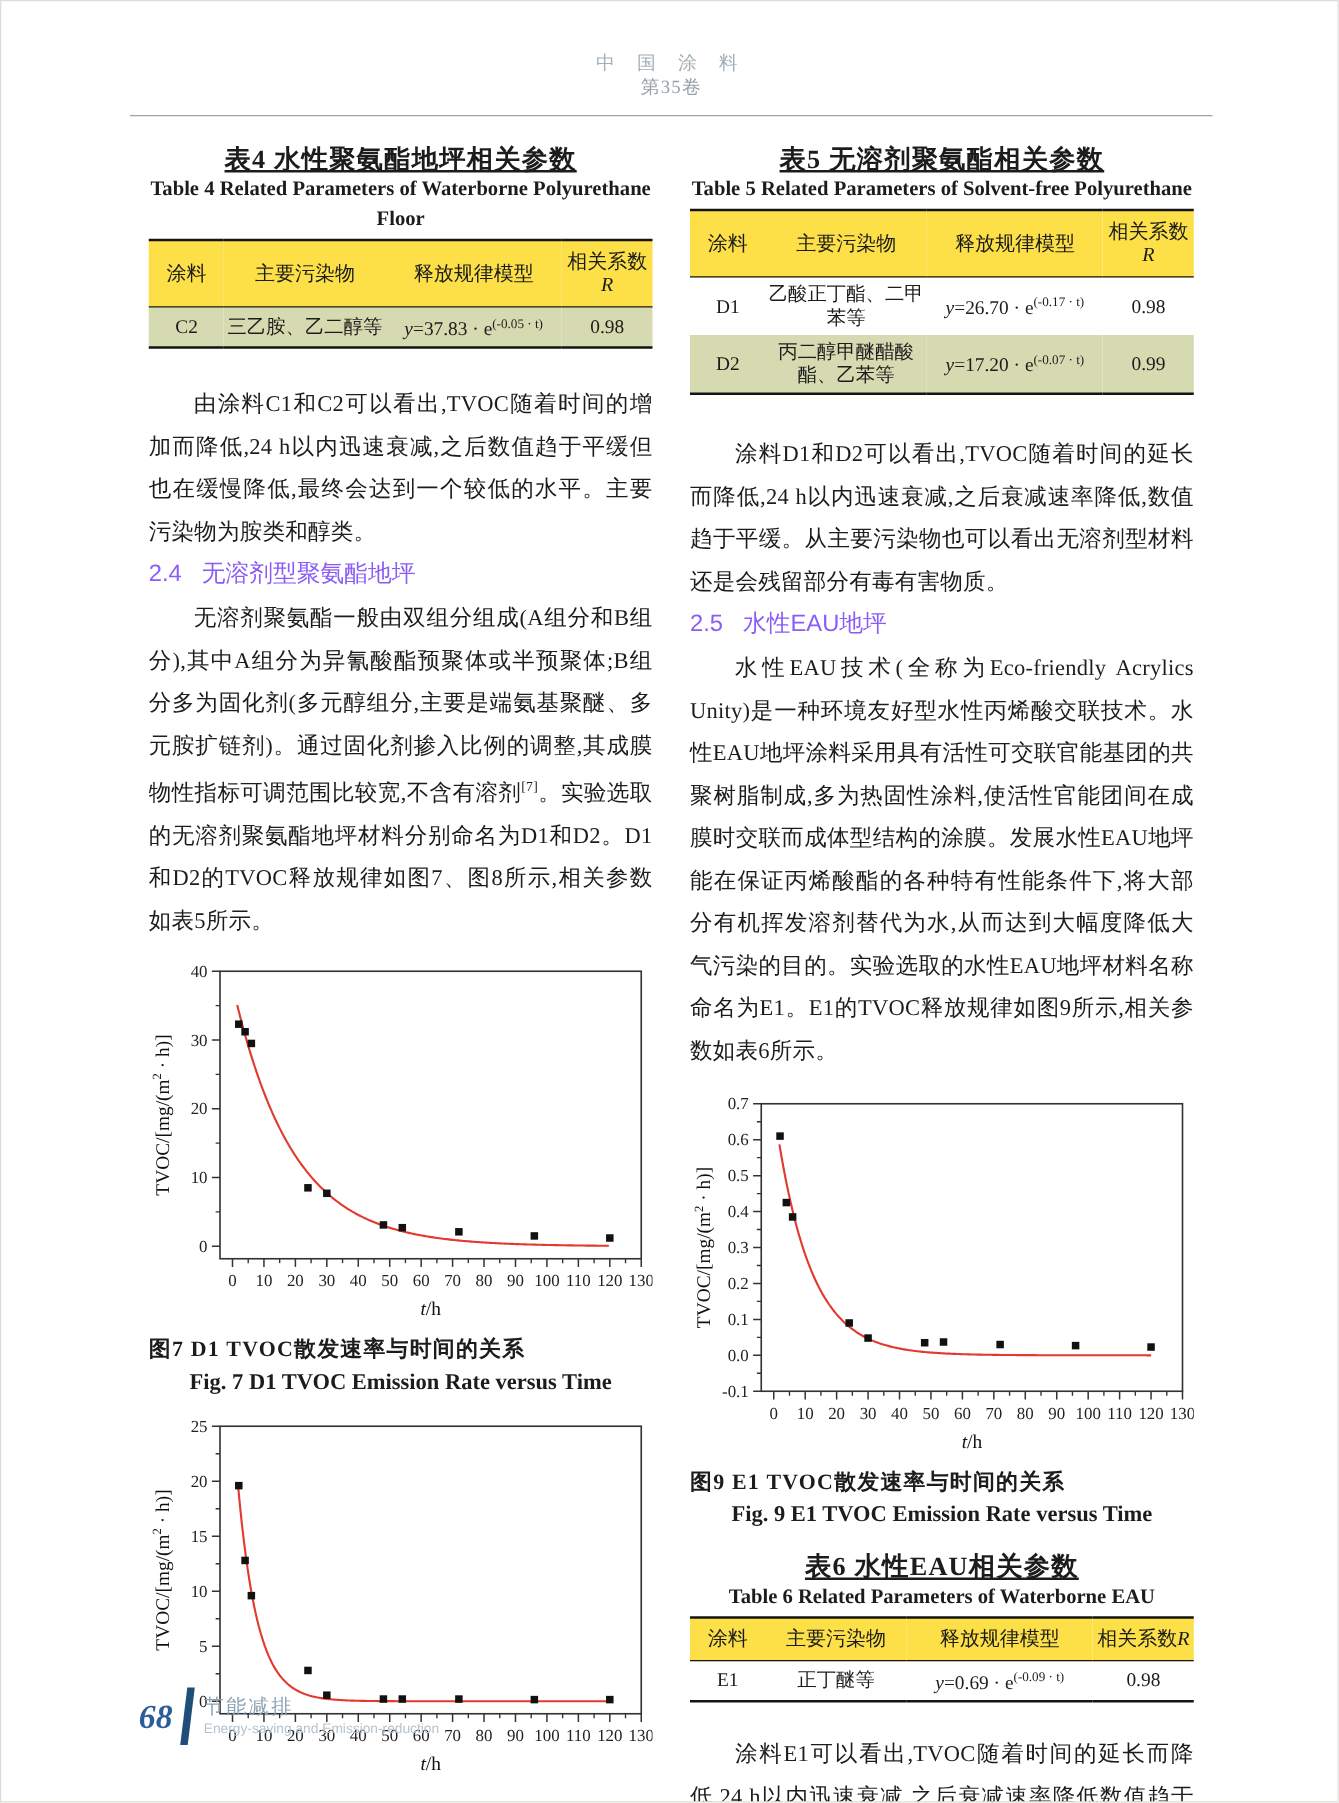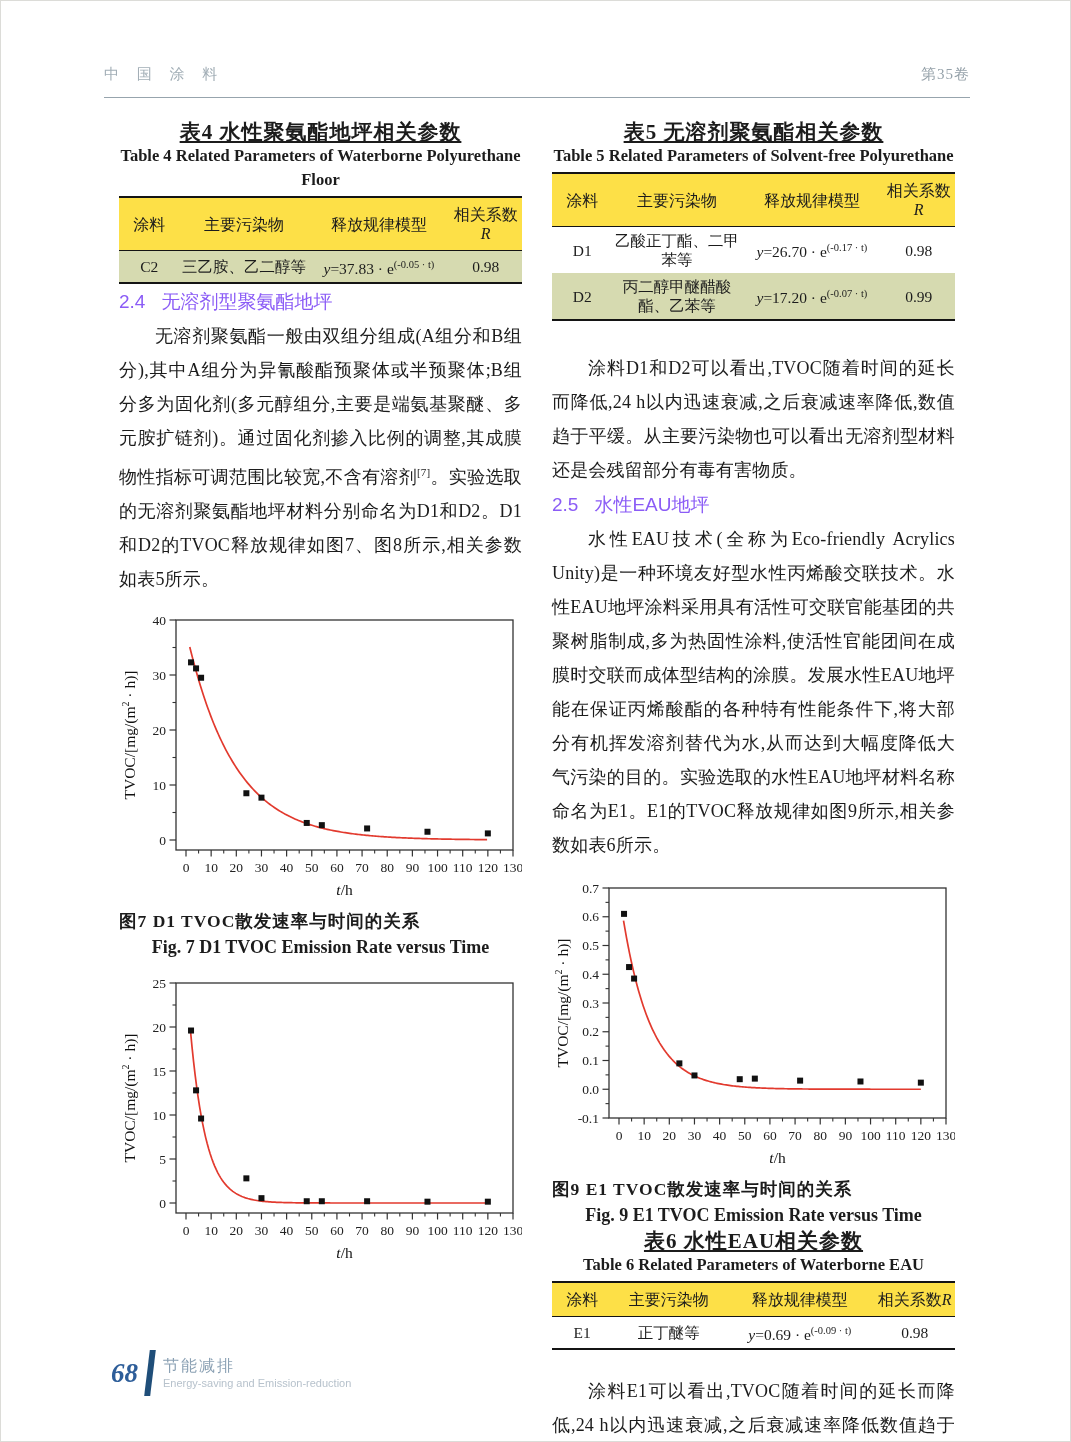--- a/index.html
+++ b/index.html
@@ -5,23 +5,23 @@
   * { margin:0; padding:0; box-sizing:border-box; }
   html,body { background:#e9e9e7; }
   .page {
     position:relative; width:1071px; height:1442px; margin:0 auto;
     background:#ffffff; border:1px solid #dcdcd8;
     font-family:"Liberation Serif","DejaVu Serif",serif; color:#1c1c1c;
     overflow:hidden;
   }
   
   .header {
-    margin:64px 100px 0 103px; padding-bottom:13px;
+    margin:40px 100px 0 103px; padding-bottom:13px;
     border-bottom:1px solid #97a4ad;
-    display:flex; justify-content:space-between; align-items:flex-start;
+    display:flex; justify-content:space-between; align-items:center;flex-direction:column;
   }
   .journal { font-size:15px; color:#a2aeb6; letter-spacing:7px; }
   .volume  { font-size:15px; color:#96a2aa; letter-spacing:1px; }
 
   
   .columns { display:flex; gap:30px; margin:16px 118px 0 118px; }
   .col { width:403px; }
 
   
   .tblock { margin-top:6px; }
@@ -89,20 +89,21 @@
             <tr class="stripe">
               <td>C2</td>
               <td>三乙胺、乙二醇等</td>
               <td><span class="fy">y</span><span>=37.83 · e</span><sup class="fexp">(-0.05 · t)</sup></td>
               <td>0.98</td>
             </tr>
           </tbody>
         </table>
       </div>
 
+      <p class="body indent" style="margin-top:27px">由涂料C1和C2可以看出,TVOC随着时间的增加而降低,24 h以内迅速衰减,之后数值趋于平缓但也在缓慢降低,最终会达到一个较低的水平。主要污染物为胺类和醇类。</p>
 
       <div class="h2">
         <span class="hnum">2.4</span><span>无溶剂型聚氨酯地坪</span>
       </div>
 
       <p class="body indent"><span>无溶剂聚氨酯一般由双组分组成(A组分和B组分),其中A组分为异氰酸酯预聚体或半预聚体;B组分多为固化剂(多元醇组分,主要是端氨基聚醚、多元胺扩链剂)。通过固化剂掺入比例的调整,其成膜物性指标可调范围比较宽,不含有溶剂</span><sup class="ref">[7]</sup><span>。实验选取的无溶剂聚氨酯地坪材料分别命名为D1和D2。D1和D2的TVOC释放规律如图7、图8所示,相关参数如表5所示。</span></p>
 
       <div class="figure" style="margin-top:14px">
         <div class="fig-svg-wrap" id="chart-0"><svg width="403" height="292" viewBox="0 0 403 292" xmlns="http://www.w3.org/2000/svg">
               <rect x="57" y="10" width="337" height="230" fill="none" stroke="#333" stroke-width="1.3"></rect>
@@ -379,21 +380,21 @@
               <rect x="245.1076923076923" y="199.625" width="6" height="6" fill="#111111"></rect>
               <rect x="305.4769230769231" y="200.4875" width="6" height="6" fill="#111111"></rect>
               <rect x="365.84615384615387" y="201.6375" width="6" height="6" fill="#111111"></rect>
               <text x="225.5" y="285" font-size="15.5" fill="#111" text-anchor="middle"><tspan font-style="italic">t</tspan><tspan>/h</tspan></text>
               <text transform="translate(16,125) rotate(-90)" font-size="15.5" fill="#111" text-anchor="middle"><tspan>TVOC/[mg/(m</tspan><tspan font-size="10" dy="-6">2</tspan><tspan font-size="15.5" dy="6"> · h)]</tspan></text>
             </svg></div>
         <div class="fcap-cn">图9   E1 TVOC散发速率与时间的关系</div>
         <div class="fcap-en">Fig. 9   E1 TVOC Emission Rate versus Time</div>
       </div>
 
-      <div class="tblock" style="margin-top:0">
+      <div class="tblock" style="margin-top:16px">
         <div class="tcap-cn">表6  水性EAU相关参数</div>
         <div class="tcap-en">Table 6   Related Parameters of Waterborne EAU</div>
         <table class="ptable">
           <thead>
               <tr>
             <th style="width:15%">涂料</th>
             <th style="width:28%">主要污染物</th>
             <th style="width:37%">释放规律模型</th>
             <th style="width:20%"><span>相关系数</span><span class="itv">R</span></th>
           </tr>

